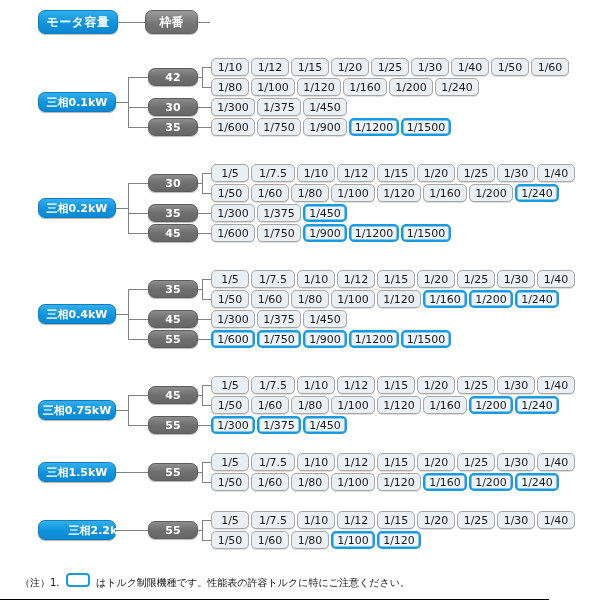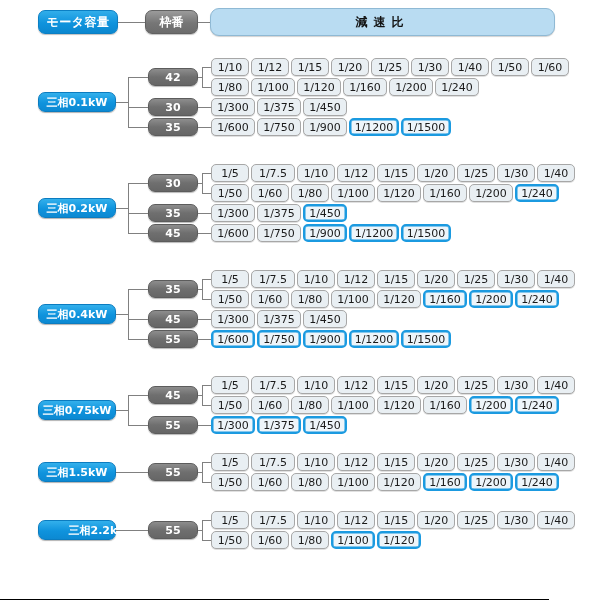--- a/index.html
+++ b/index.html
@@ -110,21 +110,20 @@
 </style>
 </head>
 <body>
 
 <div id="page">
 
   <div class="pill hdr-blue" style="left:38px;top:10px;width:80px;height:24px;">モータ容量</div>
   <div class="ln h" style="left:118px;top:22px;width:27px;"></div>
   <div class="pill hdr-gray" style="left:145px;top:10px;width:53px;height:24px;">枠番</div>
   <div class="ln h" style="left:198px;top:22px;width:12px;"></div>
-  <div class="pill hdr-lblue" style="left:210px;top:8px;width:345px;height:28px;">減速比</div>
 
   <div id="tree">
       <div class="chip" style="left:211px;top:58px;width:38px;height:18px;">1/10</div>
       <div class="chip" style="left:251px;top:58px;width:38px;height:18px;">1/12</div>
       <div class="chip" style="left:291px;top:58px;width:38px;height:18px;">1/15</div>
       <div class="chip" style="left:331px;top:58px;width:38px;height:18px;">1/20</div>
       <div class="chip" style="left:371px;top:58px;width:38px;height:18px;">1/25</div>
       <div class="chip" style="left:411px;top:58px;width:38px;height:18px;">1/30</div>
       <div class="chip" style="left:451px;top:58px;width:38px;height:18px;">1/40</div>
       <div class="chip" style="left:491px;top:58px;width:38px;height:18px;">1/50</div>
@@ -312,13 +311,18 @@
       <div class="pill frame" style="left:148px;top:521px;width:50px;height:18px;">55</div>
       <div class="ln h" style="left:198px;top:530px;width:4px;"></div>
       <div class="ln v" style="left:202px;top:520px;height:20px;"></div>
       <div class="ln h" style="left:202px;top:520px;width:9px;"></div>
       <div class="ln h" style="left:202px;top:540px;width:9px;"></div>
       <div class="pill cap" style="left:38px;top:520px;width:78px;height:20px;padding-left:44px;">三相2.2kW</div>
       <div class="ln h" style="left:116px;top:530px;width:12px;"></div>
       <div class="ln h" style="left:128px;top:530px;width:20px;"></div>
     </div>
 
+  <div class="note" style="left:20px;top:573px;">
+    <span>（注）1.</span>
+    <span class="note-box"></span>
+    <span>はトルク制限機種です。性能表の許容トルクに特にご注意ください。</span>
+  </div>
 </div>
 
 </body></html>

